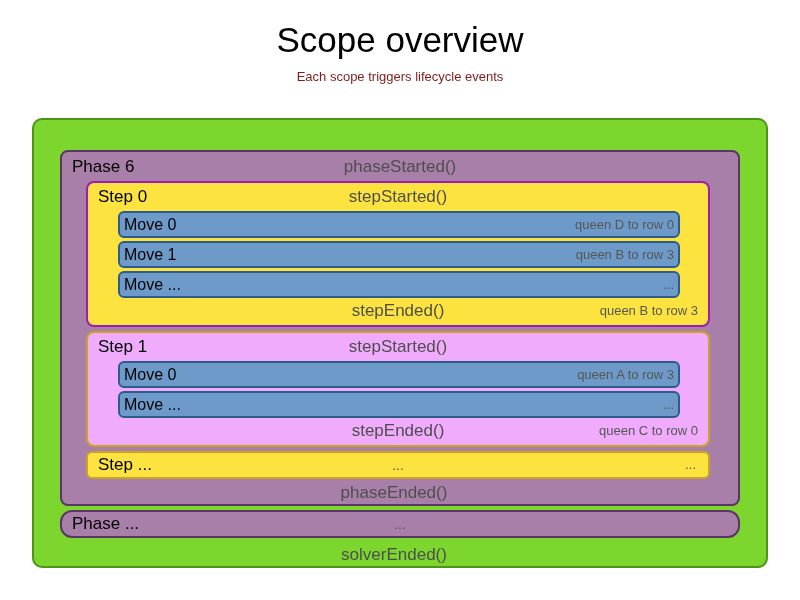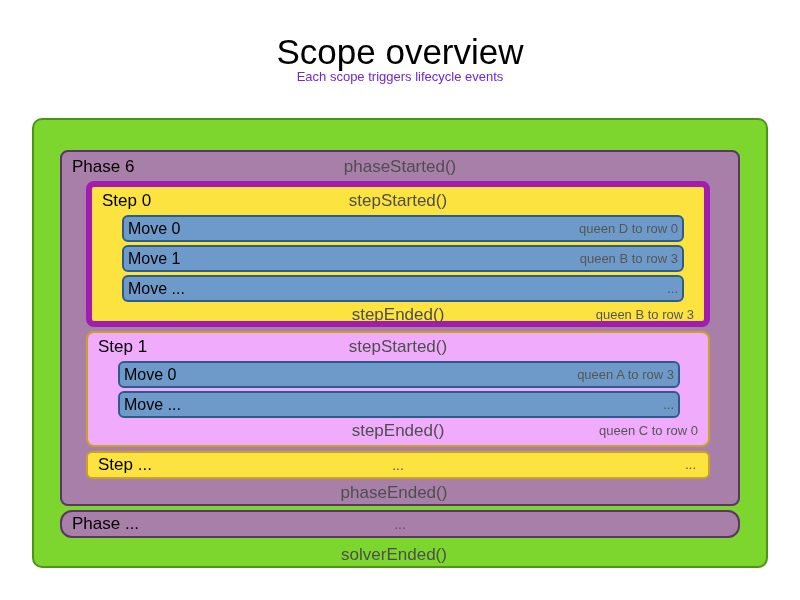--- a/index.html
+++ b/index.html
@@ -1,39 +1,39 @@
 <!DOCTYPE html>
 <html><head>
 <meta charset="utf-8">
 <style>
   html,body{margin:0;padding:0;background:#ffffff;}
   .stage{
     position:relative;width:800px;height:600px;overflow:hidden;background:#ffffff;
     font-family:"Liberation Sans","DejaVu Sans",sans-serif;
   }
   .title{
-    position:absolute;top:33px;left:0;width:100%;text-align:center;
+    position:absolute;top:21px;left:0;width:100%;text-align:center;
     font-size:35px;line-height:38px;color:#000;
   }
   .subtitle{
     position:absolute;top:69px;left:0;width:100%;text-align:center;
-    font-size:13px;color:#6d28d9;
+    font-size:13px;color:#7f1d1d;
   }
   .box{position:absolute;box-sizing:border-box;}
   .solver{
     left:32px;top:118px;width:736px;height:450px;
     background:#7CD62E;border:2px solid #4A9416;border-radius:10px;
   }
   .phase0{
     left:26px;top:30px;width:680px;height:356px;
     background:#A87FA8;border:2px solid #5C3566;border-radius:8px;
   }
   .step0{
     left:24px;top:29px;width:624px;height:146px;
-    background:#FCE33F;border:6px solid #a21caf;border-radius:8px;
+    background:#FCE33F;border:2px solid #a21caf;border-radius:8px;
   }
   .step1{
     left:24px;top:179px;width:624px;height:116px;
     background:#f0abfc;border:2px solid #C9A227;border-radius:8px;
   }
   .stepdots{
     left:24px;top:299px;width:624px;height:28px;
     background:#FCE33F;border:2px solid #C9A227;border-radius:6px;
   }
   .phasedots{

